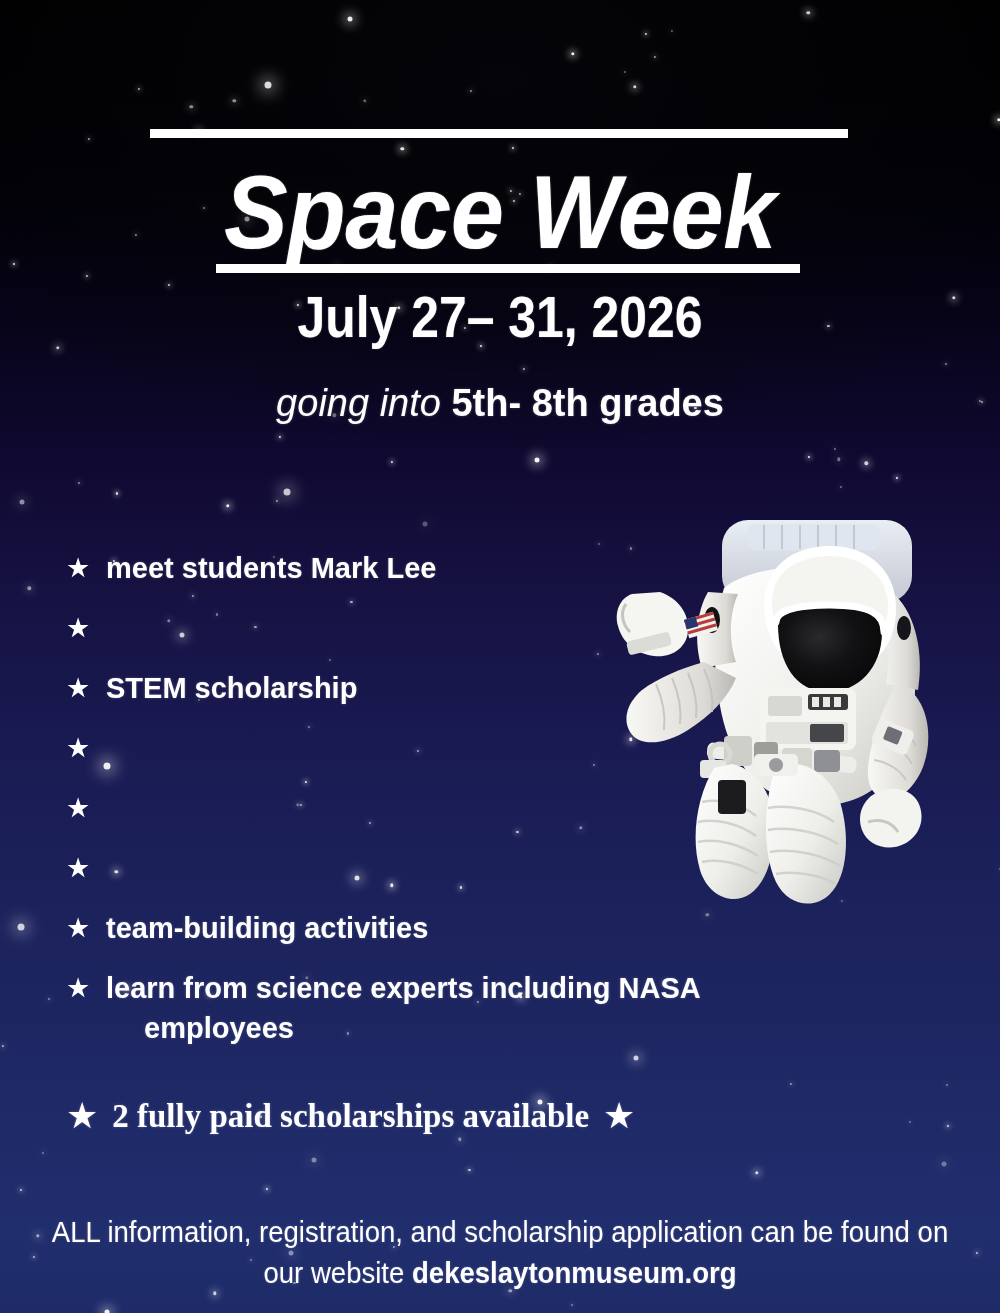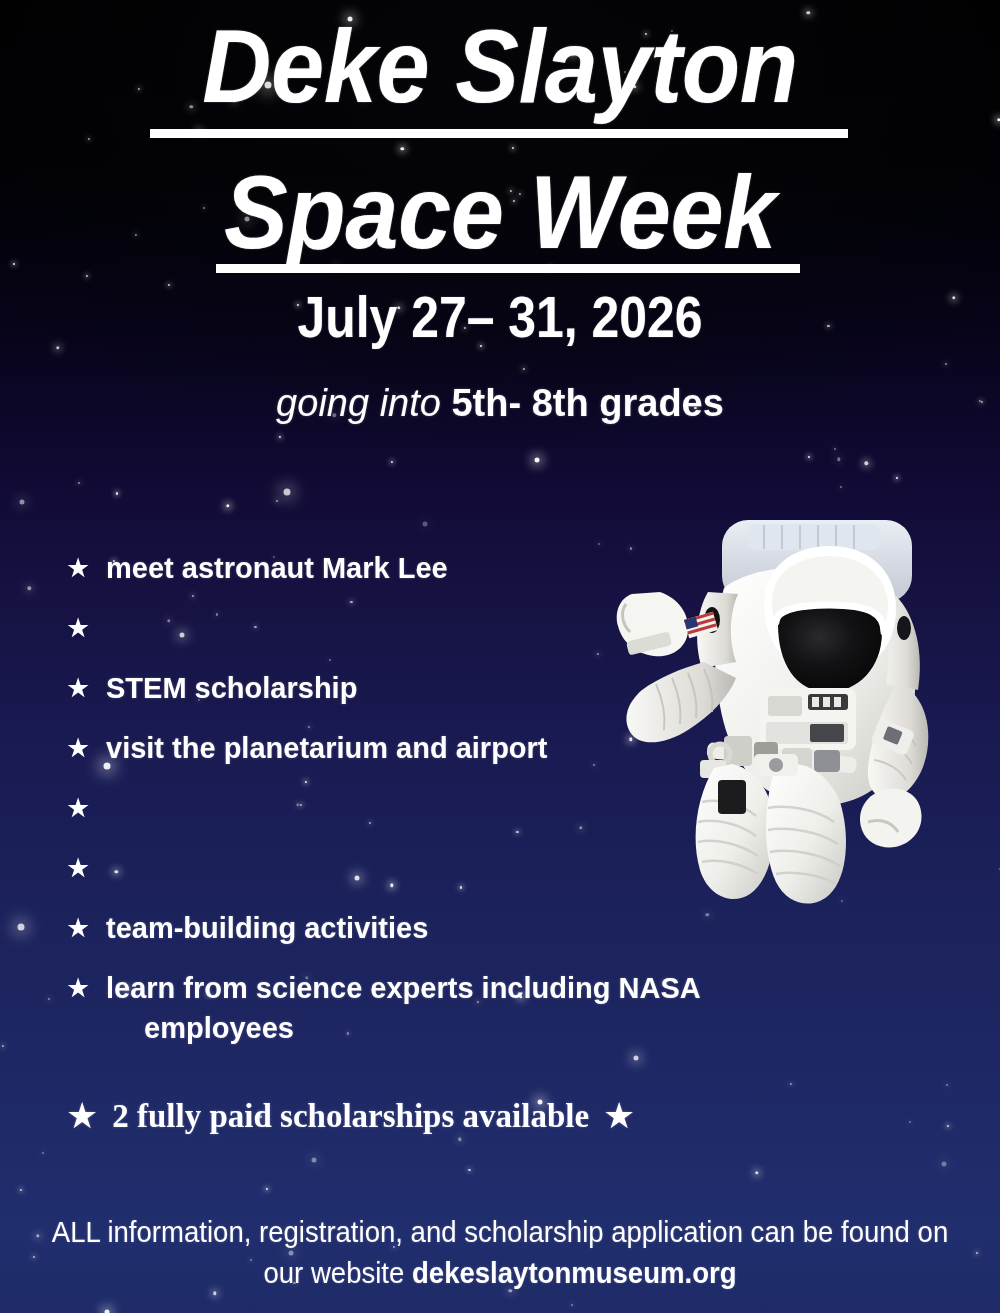--- a/index.html
+++ b/index.html
@@ -451,53 +451,49 @@
       <path d="M174 360 C194 356 226 362 244 374"></path>
       <path d="M180 382 C200 378 226 384 240 392"></path>
     </g>
 
     <g>
       <rect x="158" y="262" width="44" height="22" rx="5" fill="#f0f0ec"></rect>
       <circle cx="180" cy="273" r="7" fill="#9a9b9f"></circle>
     </g>
   </svg>
 
-  <div class="headline-wrap" style="top: 14px;">
-    <div class="title-line" id="title1">Deke Slayton</div>
-  </div>
   <div class="title-rule" style="position:absolute; top:129px; left:150px; width:698px;"></div>
 
   <div class="headline-wrap" style="top: 160px;">
     <div class="title-line" id="title2">Space  Week</div>
   </div>
   <div class="title-rule" style="position:absolute; top:264px; left:216px; width:584px;"></div>
 
   <div class="headline-wrap" style="top: 288px;">
     <div id="date-line">July 27– 31, 2026</div>
   </div>
 
   <div id="subtitle">
     <div><span>going into </span><span class="bold-up">5th- 8th grades</span></div>
   </div>
 
   <div id="bullets">
       <div class="bullet">
         <span class="star-glyph">★</span>
-        <span class="bullet-text"><span>meet astronaut Mark Lee</span></span>
+        <span class="bullet-text"><span>meet students Mark Lee</span></span>
       </div>
       <div class="bullet">
         <span class="star-glyph">★</span>
       </div>
       <div class="bullet">
         <span class="star-glyph">★</span>
         <span class="bullet-text"><span>STEM scholarship</span></span>
       </div>
       <div class="bullet">
         <span class="star-glyph">★</span>
-        <span class="bullet-text"><span>visit the planetarium and airport</span></span>
       </div>
       <div class="bullet">
         <span class="star-glyph">★</span>
       </div>
       <div class="bullet">
         <span class="star-glyph">★</span>
       </div>
       <div class="bullet">
         <span class="star-glyph">★</span>
         <span class="bullet-text"><span>team-building activities</span></span>

